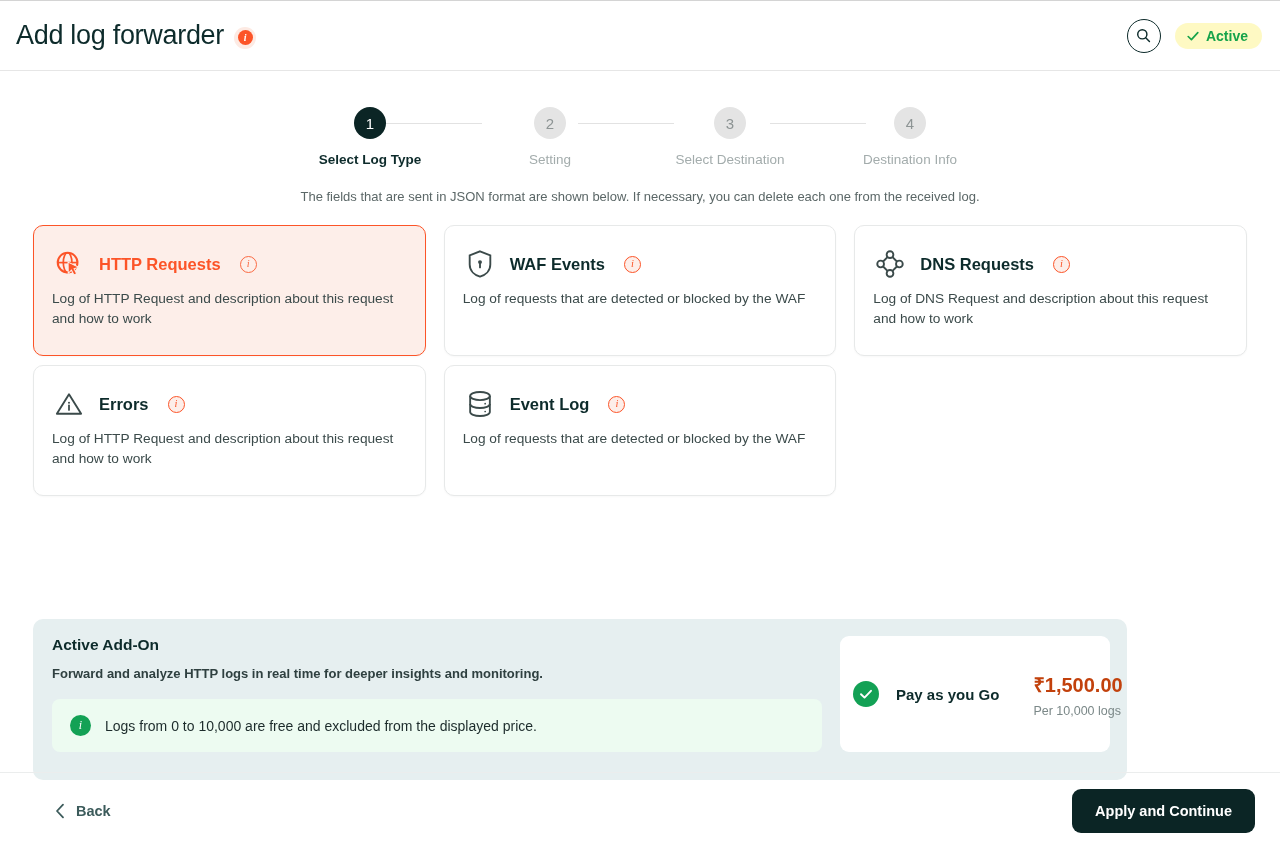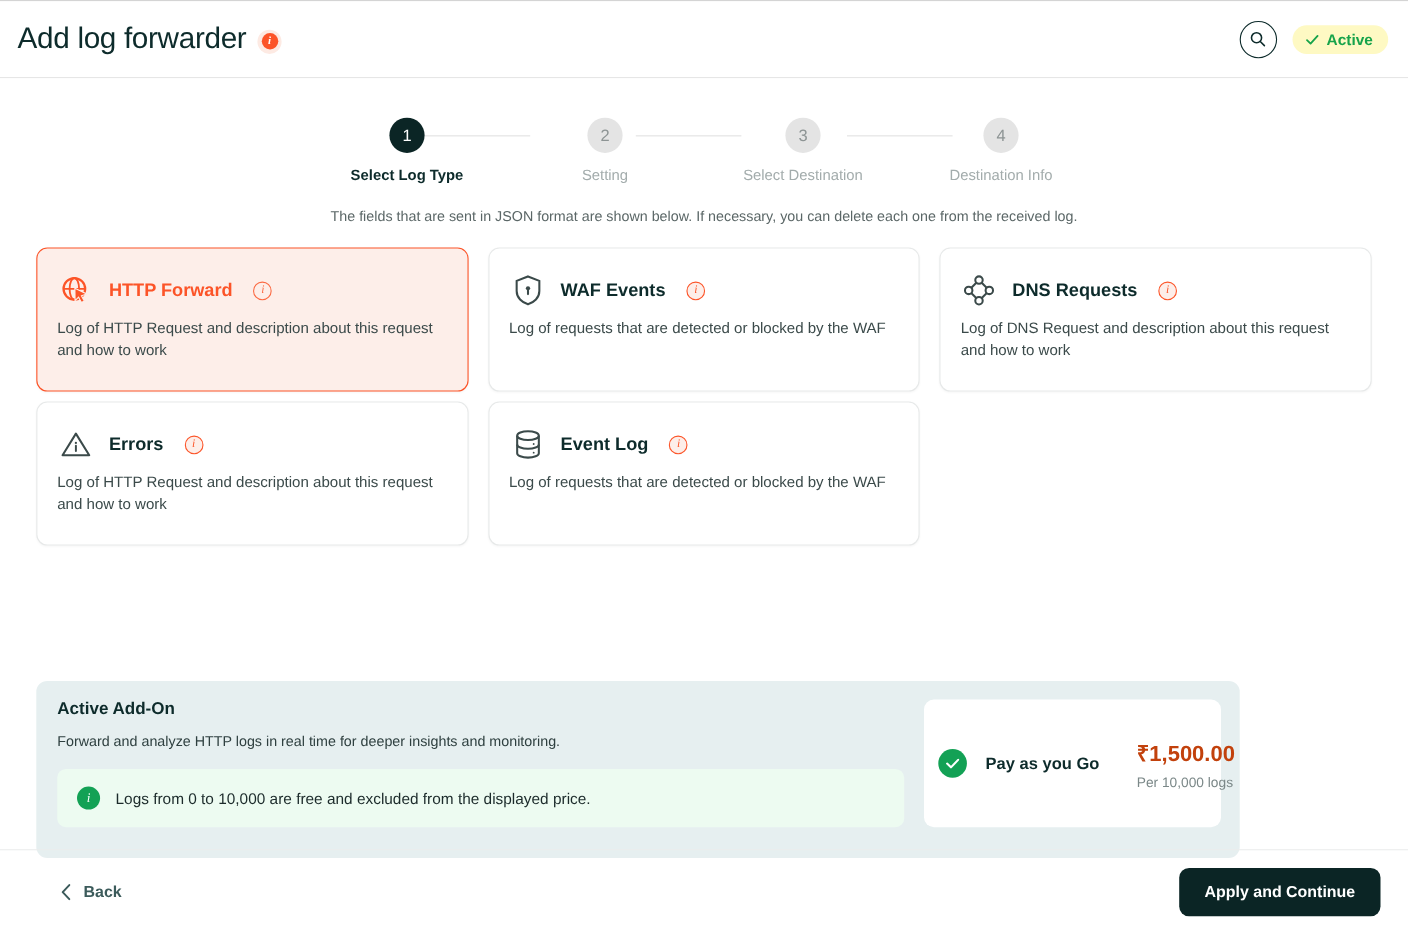--- a/index.html
+++ b/index.html
@@ -200,21 +200,21 @@
     width: 1094px;
     background: #e6eff0;
     border-radius: 10px;
     padding: 17px 17px 28px 19px;
     display: flex;
     justify-content: space-between;
     gap: 18px;
   }
   .addon-left { flex: 1; }
   .addon-title { font-size: 15.5px; font-weight: 700; color: #0d2b2b; }
-  .addon-sub { margin-top: 12px; font-size: 13px; color: #2f4040; }
+  .addon-sub { margin-top: 12px; font-size: 13px; color: #2f4040; font-weight: bold; }
   .notice {
     margin-top: 18px;
     background: #edfbf1;
     border-radius: 8px;
     height: 53px;
     display: flex;
     align-items: center;
     gap: 14px;
     padding: 0 18px;
   }
@@ -345,21 +345,21 @@
     <div class="card selected">
       <div class="card-head">
         <span class="card-icon">
           <svg width="30" height="30" viewBox="0 0 32 32">
             <circle cx="14.5" cy="14.5" r="10.5" fill="none" stroke="#fc5428" stroke-width="2.2"></circle>
             <ellipse cx="14.5" cy="14.5" rx="4.6" ry="10.5" fill="none" stroke="#fc5428" stroke-width="1.8"></ellipse>
             <line x1="4" y1="14.5" x2="25" y2="14.5" stroke="#fc5428" stroke-width="1.8"></line>
             <path d="M15 14 L26.5 19.5 L21.4 21.2 L24.2 26.4 L21.3 27.8 L18.6 22.6 L15.2 26 Z" fill="#fc5428" stroke="#fdeee9" stroke-width="1.1"></path>
           </svg>
         </span>
-        <span class="card-title">HTTP Forward</span>
+        <span class="card-title">HTTP Requests</span>
         <span class="info-ic">i</span>
       </div>
       <div class="card-desc">Log of HTTP Request and description about this request and how to work</div>
     </div>
 
     <div class="card">
       <div class="card-head">
         <span class="card-icon">
           <svg width="28" height="30" viewBox="0 0 28 32">
             <path d="M14 2.5 L25 6.8 V16.5 C25 23.2 19.8 27.8 14 29.5 C8.2 27.8 3 23.2 3 16.5 V6.8 Z" fill="none" stroke="#3b4a4a" stroke-width="2"></path>

